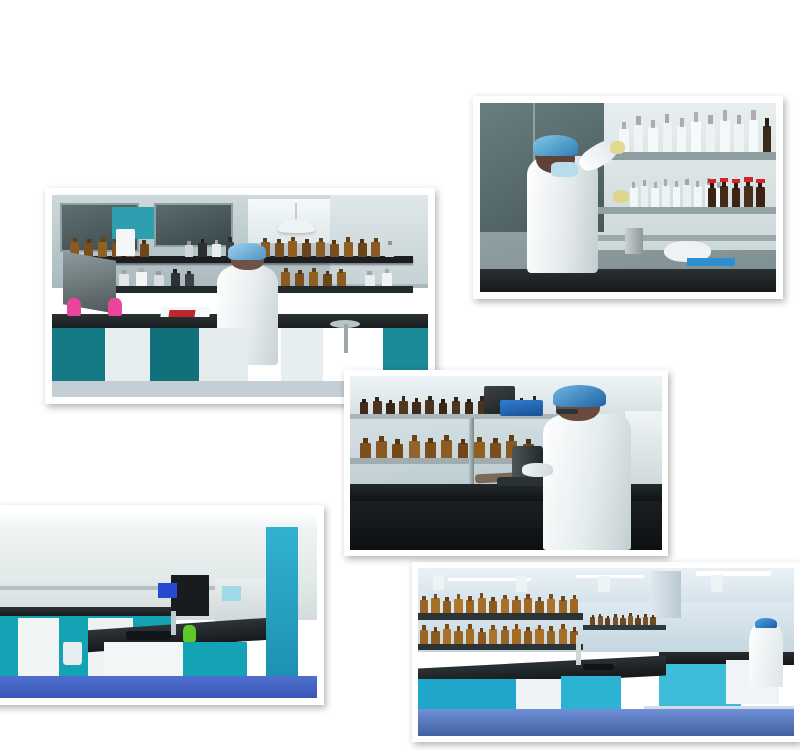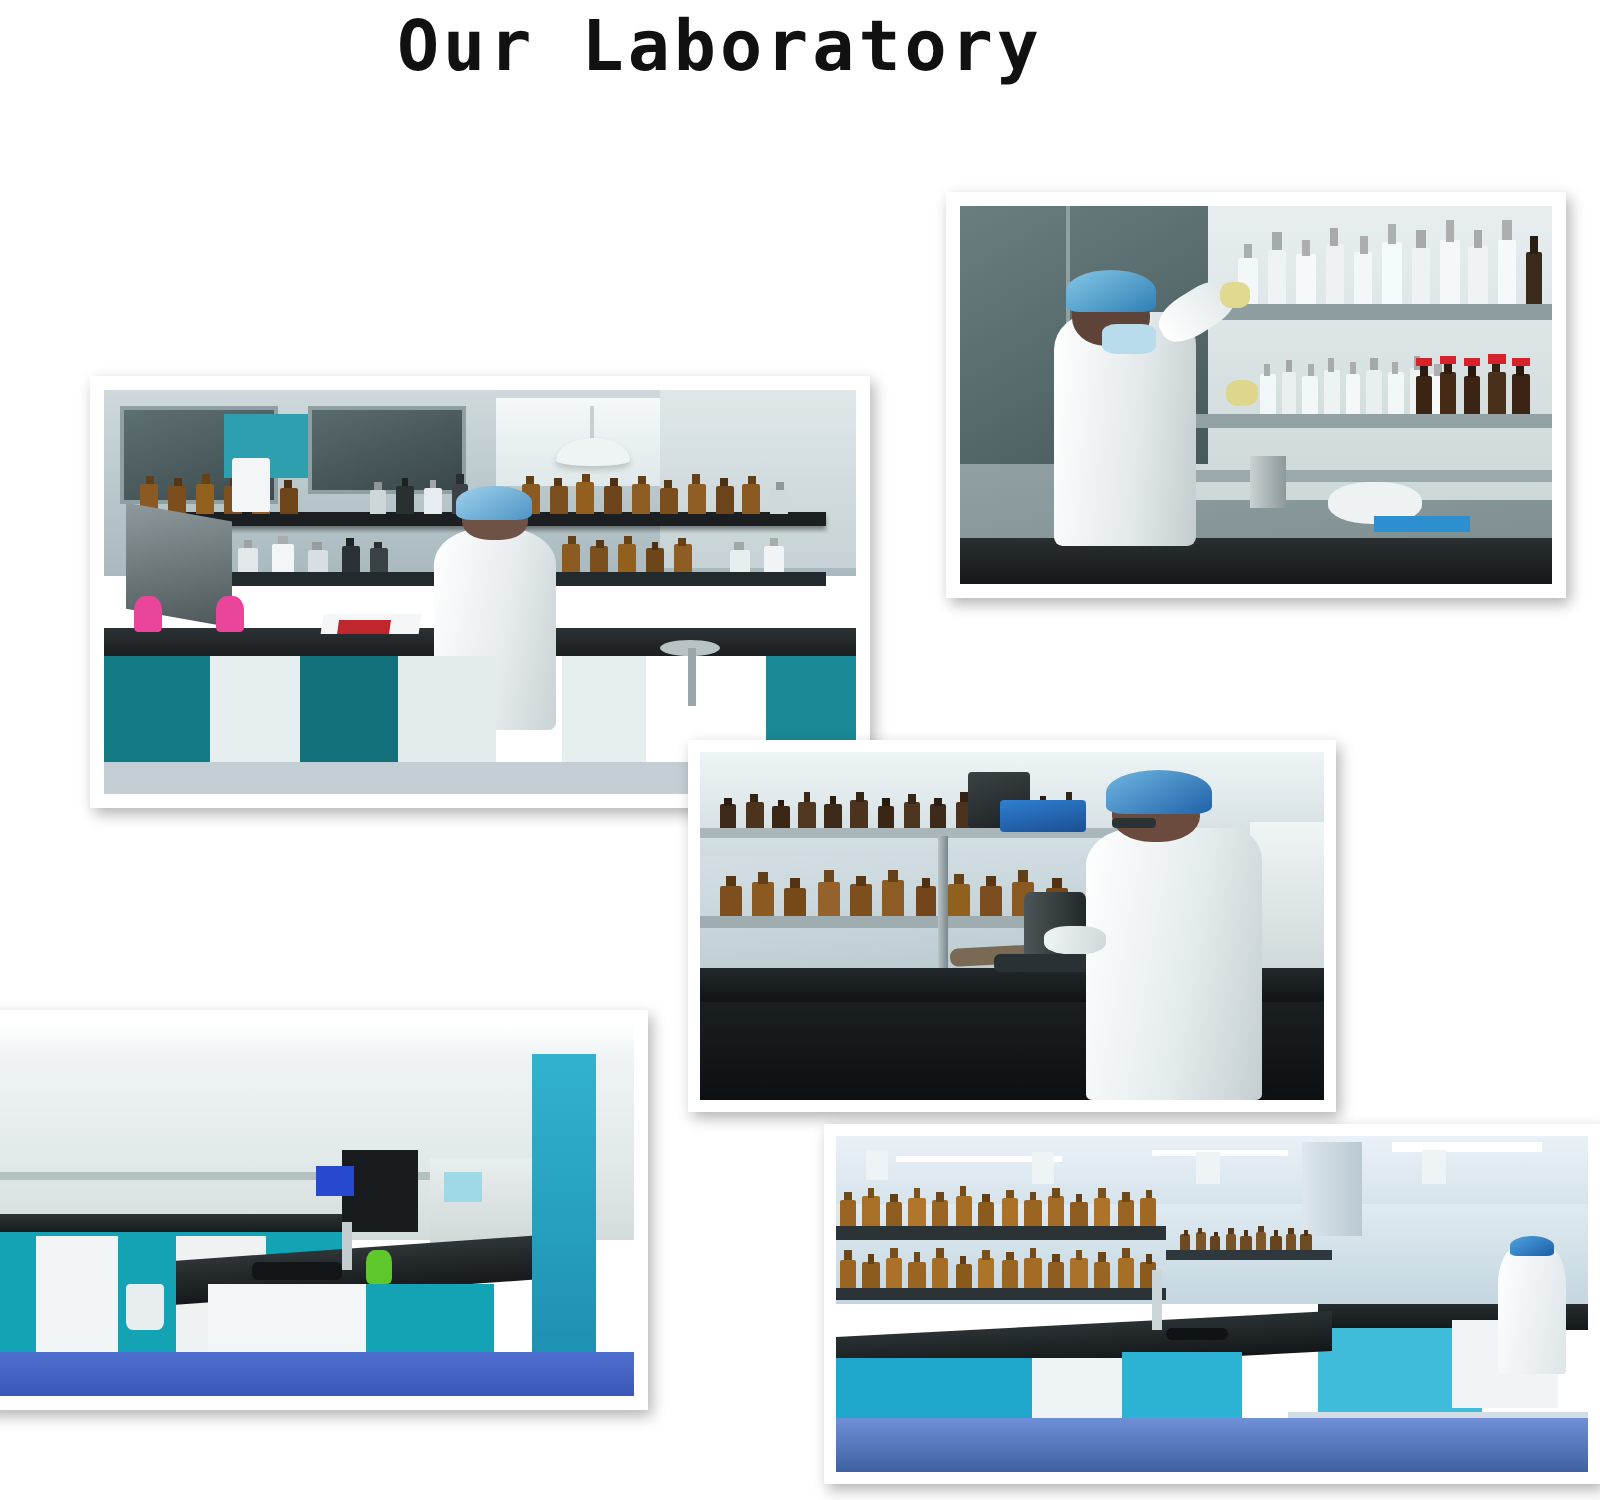--- a/index.html
+++ b/index.html
@@ -252,21 +252,20 @@
   .s5-hood1     { left:4%; top:4%; width:3%; height:9%; background:#eef3f5; }
   .s5-hood2     { left:26%; top:5%; width:3%; height:9%; background:#eef3f5; }
   .s5-hood3     { left:48%; top:5%; width:3%; height:9%; background:#eef3f5; }
   .s5-hood4     { left:78%; top:4%; width:3%; height:10%; background:#eef3f5; }
 </style>
 </head>
 <body>
 
 <div id="page">
 
-  <div id="page-title">Our Laboratory</div>
 
   <div class="photo" style="left:45px; top:188px; width:390px; height:216px; padding:7px;">
     <div class="inner" style="left:7px; top:7px; right:7px; bottom:7px; width:376px; height:202px;">
       <div class="scene">
         <div class="r s1-wall"></div>
         <div class="r s1-rwall"></div>
         <div class="r s1-brightwin"></div>
         <div class="r s1-winL"></div>
         <div class="r s1-teal"></div>
         <div class="r s1-winM"></div>

